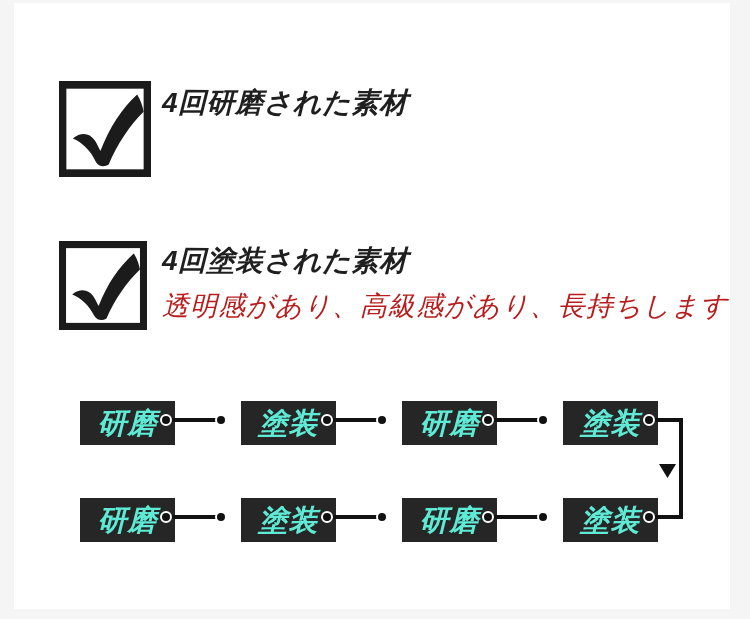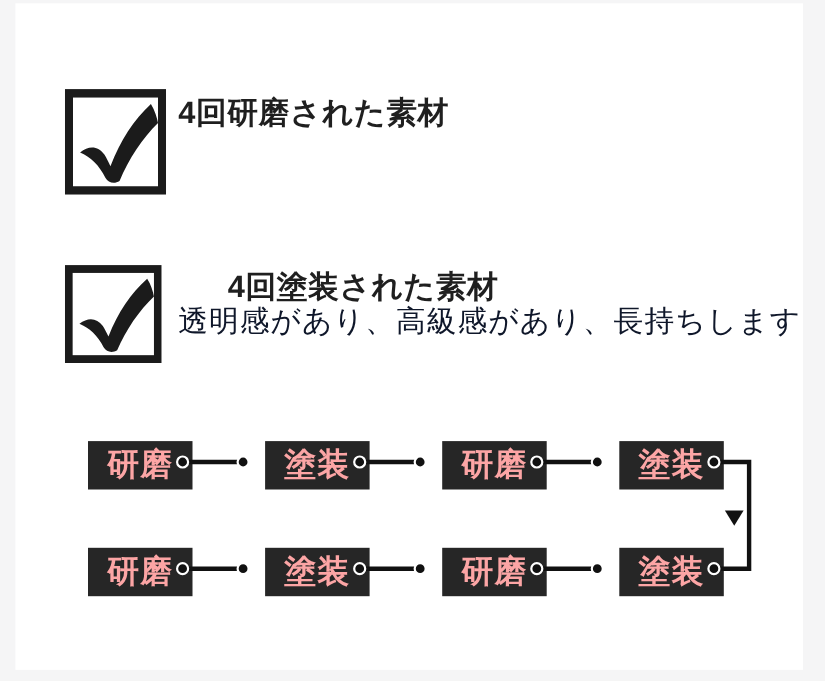--- a/index.html
+++ b/index.html
@@ -9,52 +9,53 @@
     background: #f5f5f6;
     position: relative;
     overflow: hidden;
   }
   .page { position: absolute; inset: 0; background: #f5f5f6; }
   .panel {
     position: absolute;
     left: 14px; top: 3px;
     width: 716px; height: 606px;
     background: #ffffff;
+    font-style: italic;
   }
   
   .checkbox-icon { position: absolute; display: block; }
   .checkbox-icon.icon1 { left: 45px; top: 78px; width: 92px; height: 96px; }
   .checkbox-icon.icon2 { left: 45px; top: 238px; width: 88px; height: 89px; }
   .feature-title {
     position: absolute;
     left: 148px;
     font-size: 28px;
     font-weight: bold;
     color: #1f1f1f;
     line-height: 1.05;
     letter-spacing: 0.5px;
     white-space: nowrap;
   }
   .feature-title.t1 { top: 85px; }
-  .feature-title.t2 { top: 243px; margin-left: 45px; }
+  .feature-title.t2 { top: 243px; }
   .feature-desc {
     position: absolute;
     left: 148px;
     color: #565656;
     line-height: 1.1;
     white-space: nowrap;
   }
   .feature-desc.d1 { top: 136px; font-size: 18px; letter-spacing: 0px; }
-  .feature-desc.d2 { top: 275px; font-size: 27px; color: #0f172a; letter-spacing: 1px; }
+  .feature-desc.d2 { top: 289px; font-size: 27px; color: #b91c1c; letter-spacing: 1px; }
   
   .flow-box {
     position: absolute;
     width: 95px; height: 44px;
     background: #262626;
-    color: #fca5a5;
+    color: #5eead4;
     font-size: 29px;
     font-weight: bold;
     line-height: 44px;
     text-align: center;
     letter-spacing: 1px;
     z-index: 1;
   }
   .r1 { top: 398px; }
   .r2 { top: 495px; }
   .c1 { left: 66px; }

